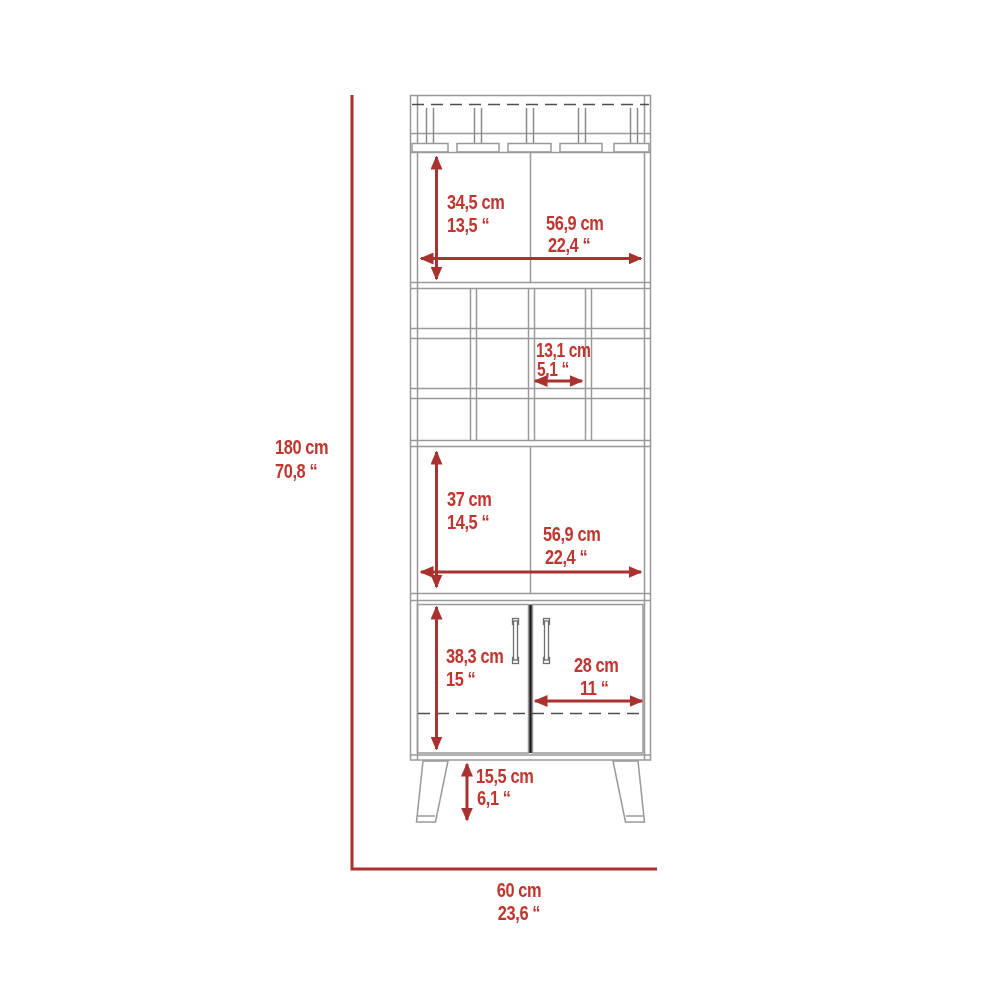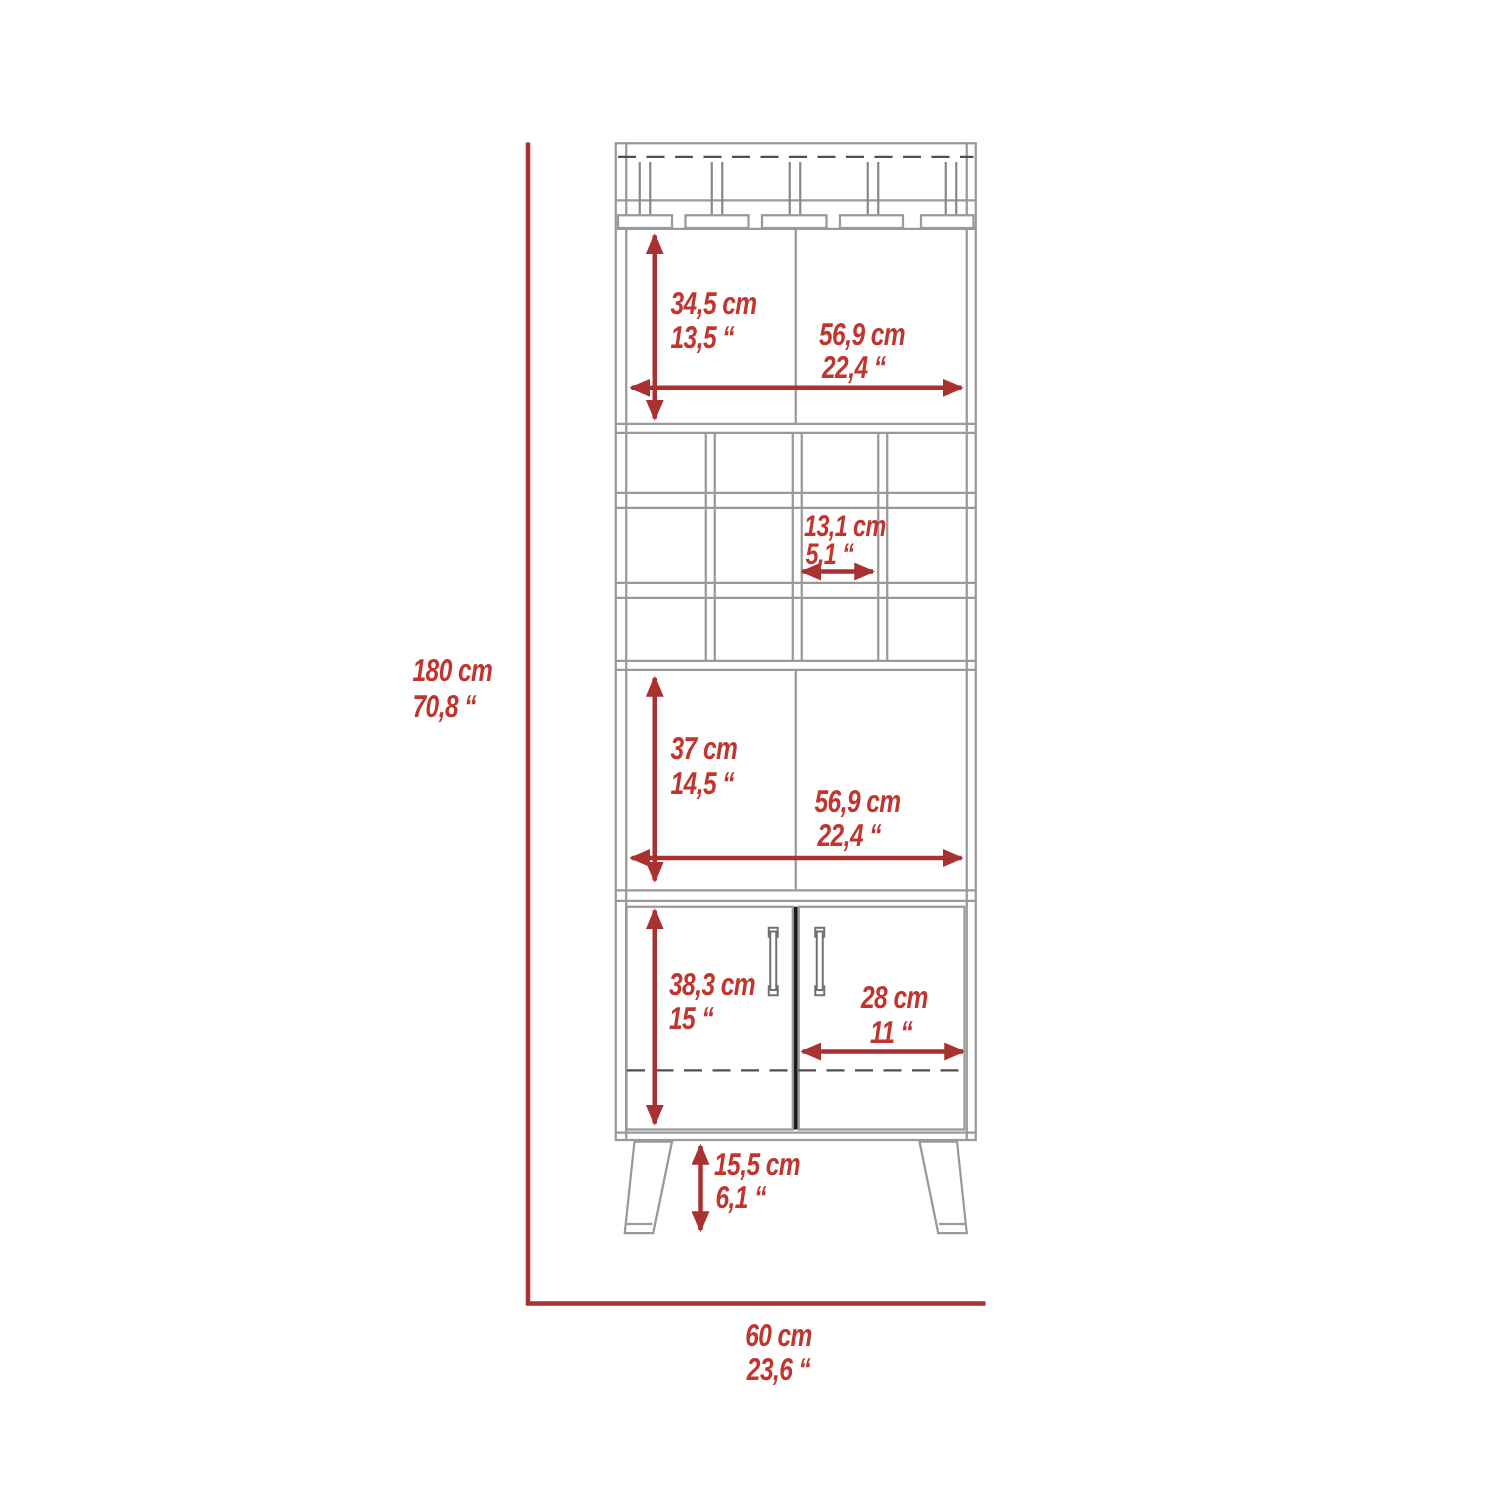--- a/index.html
+++ b/index.html
@@ -7,21 +7,20 @@
     padding: 0;
     background: #ffffff;
     font-family: "Liberation Sans", sans-serif;
   }
   .stage {
     position: relative;
     width: 1000px;
     height: 1000px;
     background: #ffffff;
     overflow: hidden;
-    font-style: italic;
   }
   svg { display: block; }
   .dim-text {
     font-family: "Liberation Sans", sans-serif;
     font-weight: bold;
     font-size: 21px;
     letter-spacing: -0.5px;
   }
   .dim-text-small {
     font-family: "Liberation Sans", sans-serif;

